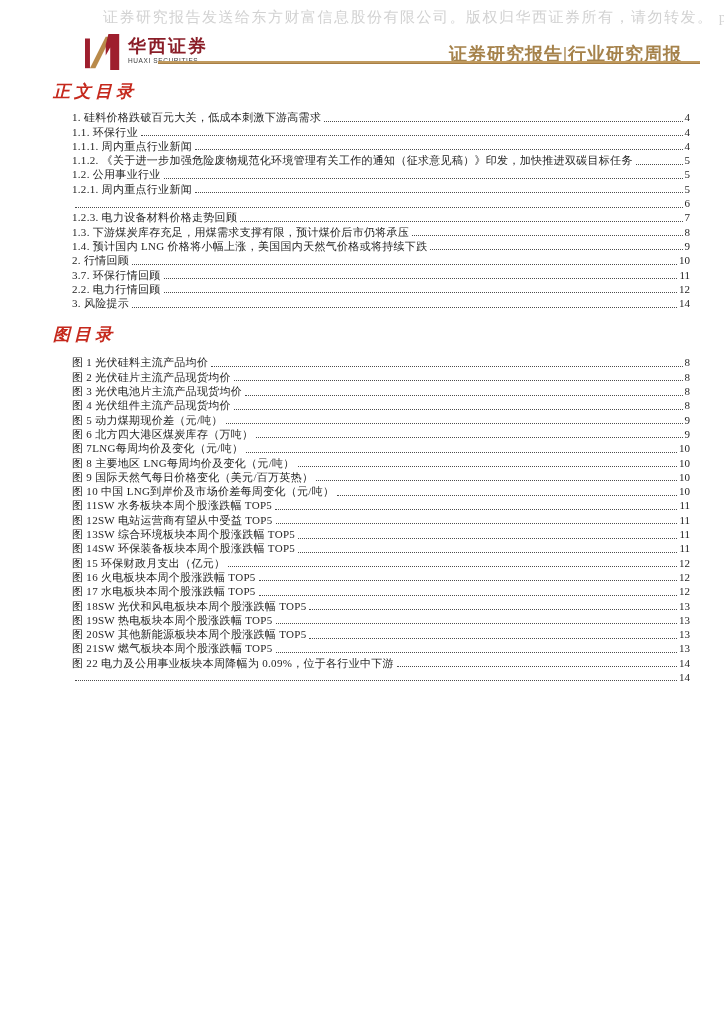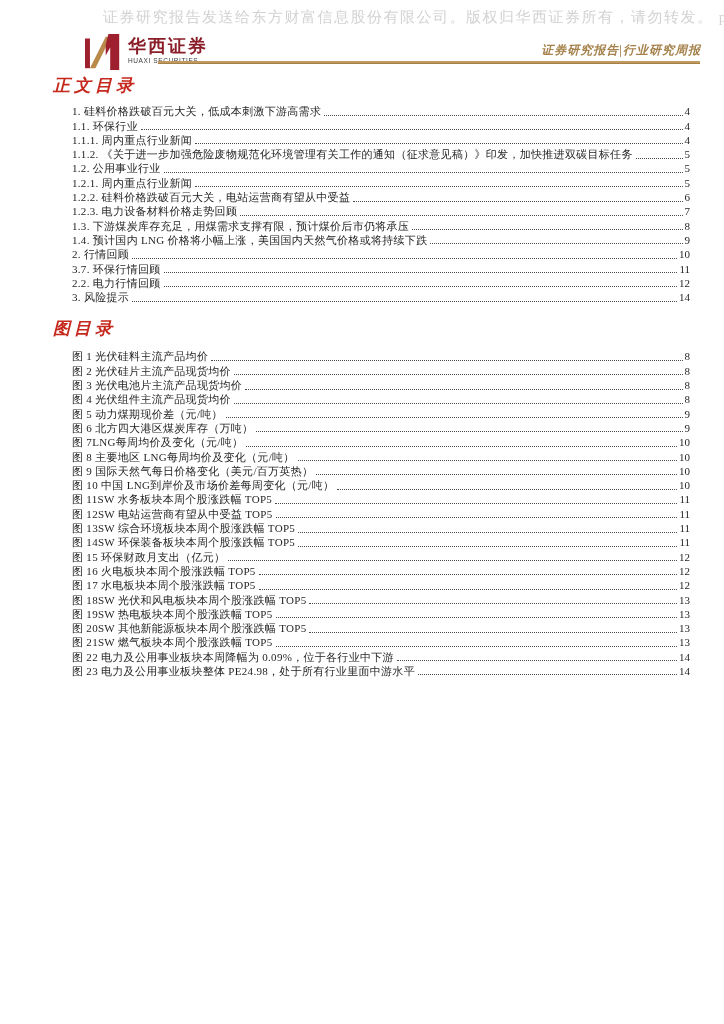--- a/index.html
+++ b/index.html
@@ -28,36 +28,36 @@
   .logo { width: 36px; height: 38px; margin-right: 7px; }
   .brand-cn {
     font-size: 18px; font-weight: bold; color: #8a1e28;
     letter-spacing: 2px; line-height: 20px; margin-top: 3px;
   }
   .brand-en {
     font-size: 6.5px; color: #3a3a3a; letter-spacing: 0.6px;
     font-family: "Liberation Sans", sans-serif; margin-top: 1px;
   }
   .report-type {
-    position: absolute; top: 42px; right: 23px;
-    color: #a5824b; font-size: 12px; font-style: italic;
+    position: absolute; top: 42px; right: 42px;
+    color: #a5824b; font-size: 18px; 
     letter-spacing: 1px; font-weight: bold;
   }
   .header-rule {
     position: absolute; top: 61px; left: 158px; right: 24px;
     height: 2px; background: #c09a5e; border-bottom: 1px solid #a87f45;
   }
   
   .main { position: absolute; top: 70px; left: 0; right: 0; }
   .sec-title {
     margin: 0 0 0 53px;
     color: #c5281c; font-size: 17px; font-weight: bold;
     letter-spacing: 4px; font-style: italic; line-height: 24px;
   }
-  .toc-title { margin-top: 4px; margin-bottom: 6px; }
+  .toc-title { margin-top: 10px; margin-bottom: 6px; }
   .fig-title { margin-top: 13px; margin-bottom: 8px; }
   .toc { padding: 0 34px 0 72px; }
   .toc-row {
     display: flex; align-items: flex-end;
     height: 14.3px; color: #1f1f1f; font-size: 11px;
     cursor: pointer;
   }
   .toc-label {
     white-space: nowrap; overflow: hidden; text-overflow: clip;
     flex-shrink: 1; min-width: 0; line-height: 14px; letter-spacing: 0.3px;
@@ -140,21 +140,20 @@
           <span class="toc-page">5</span>
         </div>
 
         <div class="toc-row">
           <span class="toc-label">1.2.1. 周内重点行业新闻</span>
           <span class="leader"></span>
           <span class="toc-page">5</span>
         </div>
 
         <div class="toc-row">
-          <span class="toc-label">1.2.2. 硅料价格跌破百元大关，电站运营商有望从中受益</span>
           <span class="leader"></span>
           <span class="toc-page">6</span>
         </div>
 
         <div class="toc-row">
           <span class="toc-label">1.2.3. 电力设备材料价格走势回顾</span>
           <span class="leader"></span>
           <span class="toc-page">7</span>
         </div>
 
@@ -324,21 +323,20 @@
           <span class="toc-page">13</span>
         </div>
 
         <div class="toc-row">
           <span class="toc-label">图 22 电力及公用事业板块本周降幅为 0.09%，位于各行业中下游</span>
           <span class="leader"></span>
           <span class="toc-page">14</span>
         </div>
 
         <div class="toc-row">
-          <span class="toc-label">图 23 电力及公用事业板块整体 PE24.98，处于所有行业里面中游水平</span>
           <span class="leader"></span>
           <span class="toc-page">14</span>
         </div>
       </div>
   </div>
 
   <div class="footer">
     <div class="footer-rule"></div>
     <div class="disclaimer">请仔细阅读在本报告尾部的重要法律声明</div>
     <div class="page-num">3</div>

